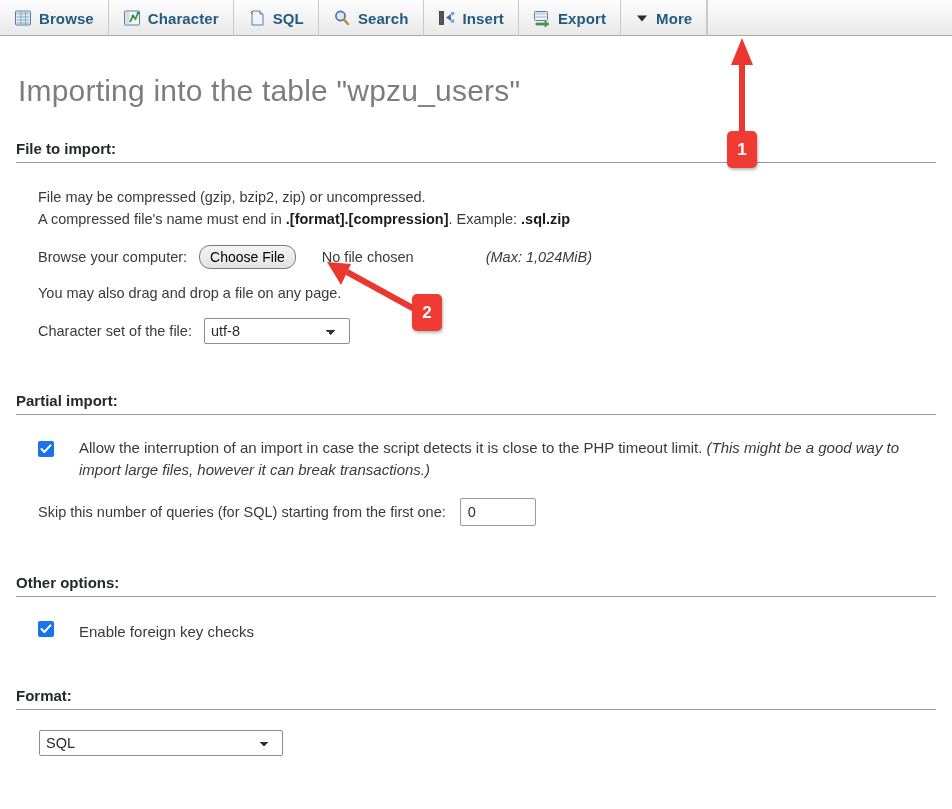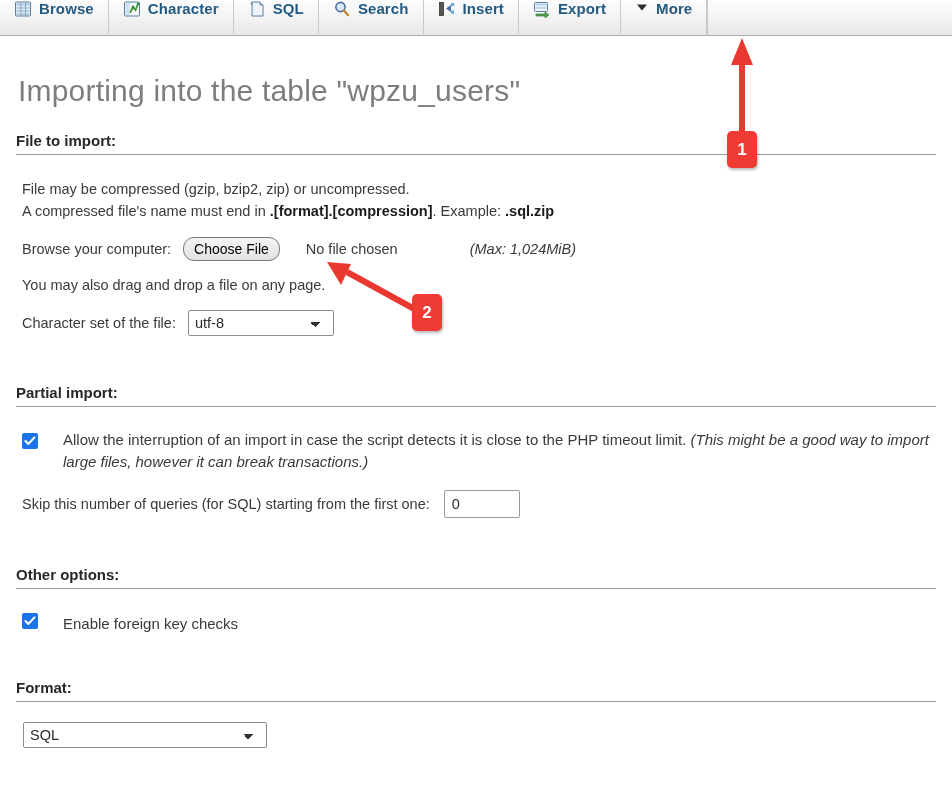--- a/index.html
+++ b/index.html
@@ -23,21 +23,21 @@
     width: 952px;
     height: 36px;
     background: linear-gradient(to bottom, #fdfdfd 0%, #f2f2f2 55%, #e8e8e8 100%);
     border-bottom: 1px solid #aaa;
     box-sizing: border-box;
     display: flex;
     align-items: stretch;
   }
   .tab {
     display: flex;
-    align-items: flex-start;
+    align-items: center;
     gap: 7px;
     padding: 0 14px;
     border-right: 1px solid #c9c9c9;
     box-sizing: border-box;
     height: 36px;
     cursor: pointer;
     position: relative;
   }
   .tab .tab-label {
     font-size: 15px;
@@ -83,21 +83,21 @@
   }
 
   .section-head {
     margin: 0 16px 0 16px;
     padding-bottom: 5px;
     border-bottom: 1px solid #9a9a9a;
     font-size: 15px;
     font-weight: bold;
     color: #26292c;
   }
-  .block { padding: 0 16px; }
+  .block { padding: 0 32px; }
 
   .desc {
     font-size: 14.5px;
     color: #3a3a3a;
     line-height: 22px;
     padding-left: 6px;
   }
   .desc b { font-weight: bold; color: #1c1c1c; }
 
   .row {
@@ -284,21 +284,21 @@
     <span class="tab-label">More</span>
   </div>
 
   <div id="tabbar-filler"></div>
 </div>
 
 <div id="content">
 
   <h1 id="page-title">Importing into the table "wpzu_users"</h1>
 
-  <div class="section-head" style="margin-top:24px;">File to import:</div>
+  <div class="section-head" style="margin-top:32px;">File to import:</div>
 
   <div class="block">
     <div class="desc" style="margin-top:23px;">File may be compressed (gzip, bzip2, zip) or uncompressed.</div>
     <div class="desc">
       <span>A compressed file's name must end in </span><b>.[format].[compression]</b><span>. Example: </span><b>.sql.zip</b>
     </div>
 
     <div class="row" style="margin-top:15px; padding-left:6px;">
       <span class="lbl">Browse your computer:</span>
       <button class="file-btn" style="margin-left:12px;">Choose File</button>

